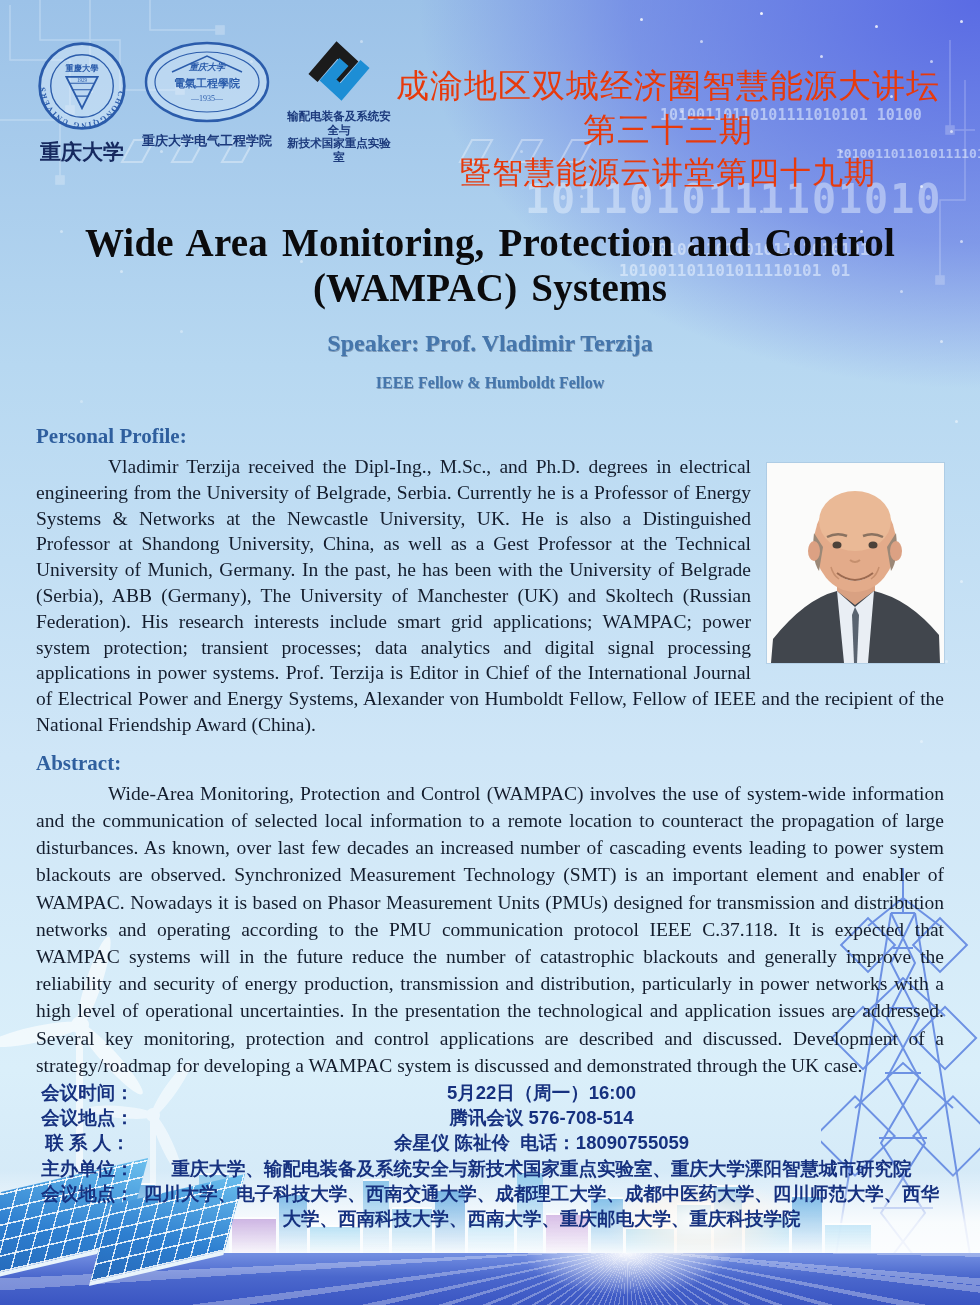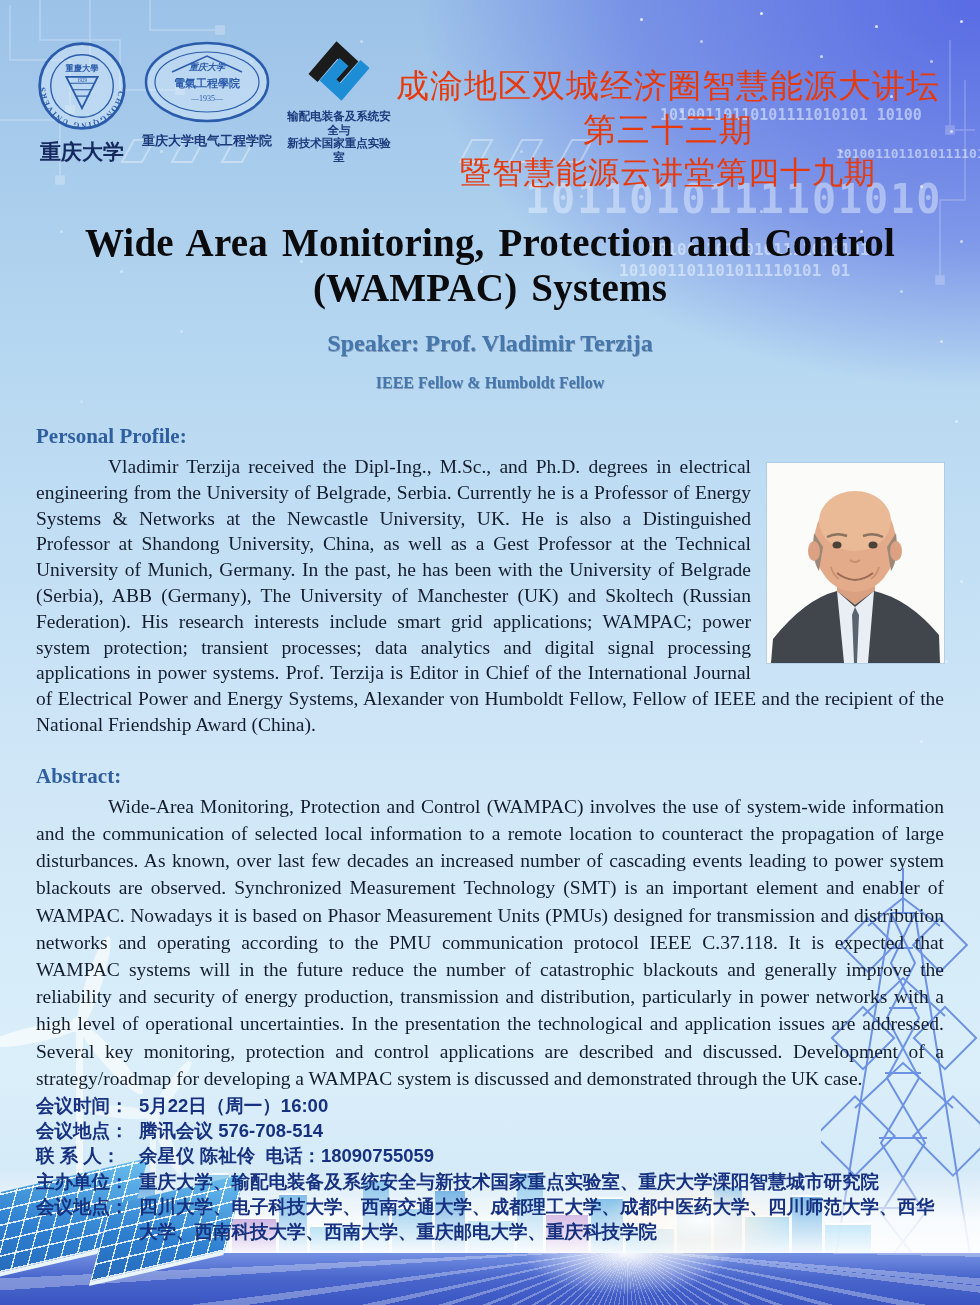--- a/index.html
+++ b/index.html
@@ -60,25 +60,25 @@
   .speaker{margin-top:20px;text-align:center;font-size:24px;font-weight:bold;color:#4576ac;text-shadow:0.6px 0.8px 0 rgba(25,40,75,.35);}
   .fellow{margin-top:17px;text-align:center;font-size:16px;font-weight:bold;color:#4576ac;text-shadow:0.5px 0.7px 0 rgba(25,40,75,.35);}
   
   .sec-h{margin:0;font-size:21px;font-weight:bold;color:#2f5f9e;font-family:"Liberation Serif",serif;}
   .profile{margin-top:32px;}
   .profile-body{margin-top:5px;}
   .photo-float{float:right;width:177px;height:200px;margin:9px 0 6px 16px;background:#fdfdfd;box-shadow:0 0 0 1px rgba(160,190,215,.5);}
   .photo-float svg{display:block;}
   .ptext,.atext{margin:0;font-size:19.5px;line-height:25.8px;text-align:justify;color:#141d2d;text-indent:72px;}
   
-  .abstract{margin-top:26px;clear:both;}
+  .abstract{margin-top:13px;clear:both;}
   .atext{line-height:27.2px;margin-top:4px;}
   
   .meeting{margin-top:1px;font-family:"Liberation Sans",sans-serif;font-weight:bold;color:#16317f;font-size:18.5px;line-height:25.2px;}
-  .mrow{display:flex;}
+  .mrow{display:flex;text-align:center;}
   .mlabel{width:103px;flex-shrink:0;}
   .mvalue{flex:1;white-space:pre-wrap;}
   
   .skyline{position:absolute;left:0;right:0;bottom:0;height:130px;z-index:1;}
   .haze{position:absolute;left:0;right:0;bottom:40px;height:95px;
     background:linear-gradient(180deg, rgba(255,255,255,0) 0%, rgba(255,255,255,.85) 55%, rgba(255,255,255,.95) 100%);}
   .buildings{position:absolute;left:0;right:0;bottom:48px;height:88px;display:flex;align-items:flex-end;gap:3px;padding:0 4px;}
   .buildings div{border-top:2px solid rgba(255,255,255,.8);}
   .road{position:absolute;left:0;right:0;bottom:0;height:52px;
     background:

